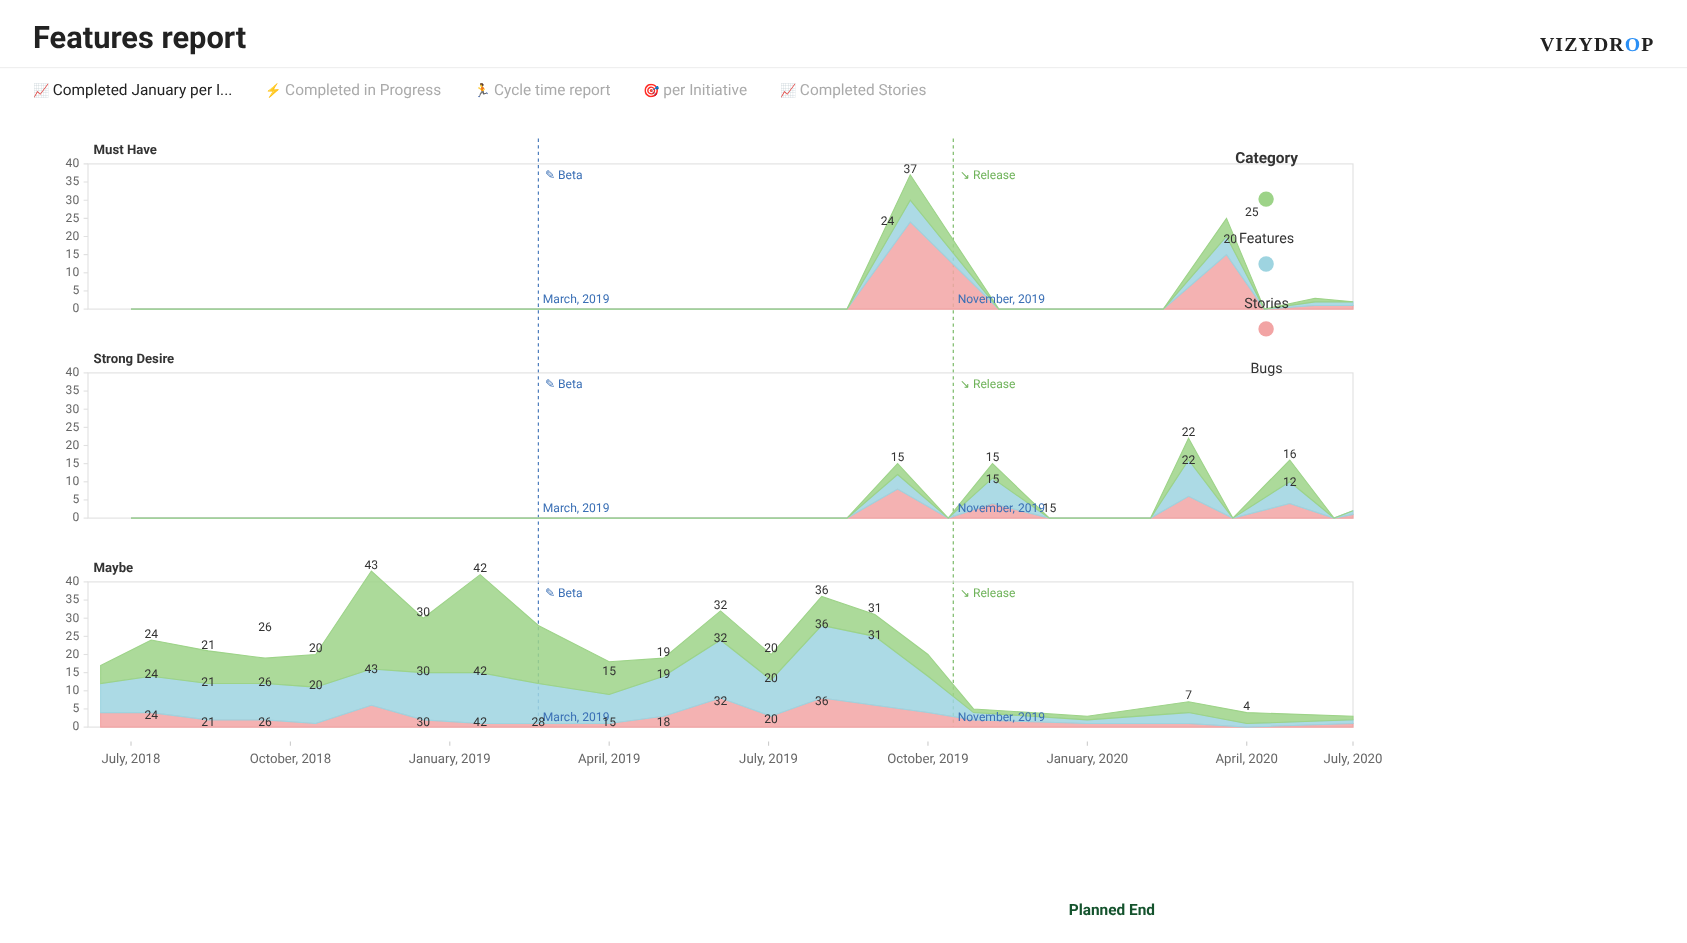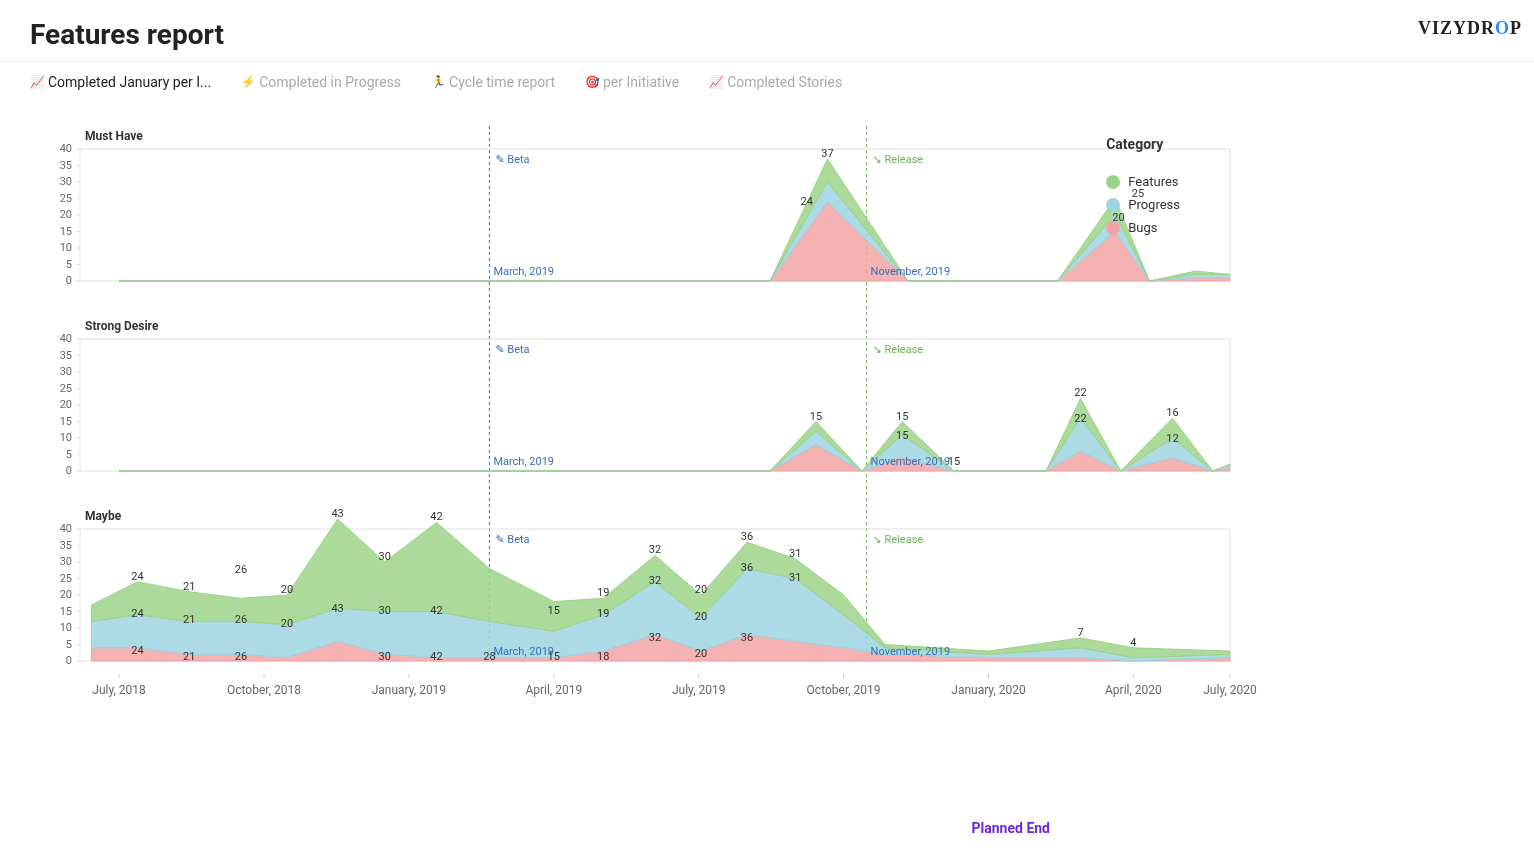--- a/index.html
+++ b/index.html
@@ -1,30 +1,30 @@
 <!DOCTYPE html>
 <html><head>
 <meta charset="utf-8">
 <style>
   html,body { margin:0; padding:0; font-family:-apple-system,BlinkMacSystemFont,"Segoe UI",Roboto,Arial,sans-serif; background:#fff; color:#333; }
-  .hdr { display:flex; justify-content:space-between; align-items:flex-start; padding:18px 12px 10px 30px; border-bottom:1px solid #eee; }
+  .hdr { display:flex; justify-content:space-between; align-items:flex-end; padding:18px 30px 10px 30px; border-bottom:1px solid #eee; }
   .hdr h1 { margin:0; font-size:28px; font-weight:700; color:#222; }
   .logo { font-size:18px; font-weight:800; letter-spacing:1px; color:#222;font-family:Liberation Serif, serif; }
   .logo .o { color:#2a8ff5; }
   .tabs { display:flex; gap:30px; padding:12px 30px 6px 30px; font-size:14px; }
   .tab { color:#aaa; cursor:pointer; display:flex; align-items:center; gap:6px; }
   .tab.active { color:#222; }
   .tab-ic { display:inline-block; width:12px; height:12px; line-height:12px; font-size:12px; vertical-align:middle; }
   .stage { position:relative; width:1280px; height:740px; }
   #viz { position:absolute; top:0; left:0; }
   .legend { position:absolute; right:100px; top:40px; font-size:13px; }
   .legend h4 { margin:0 0 22px 0; font-size:14px; font-weight:700; }
-  .legend .row { display:flex; align-items:flex-end; gap:8px; margin:8px 0; cursor:pointer; }
+  .legend .row { display:flex; align-items:center; gap:22px; margin:8px 0; cursor:pointer;flex-direction:column; }
   .dot { width:14px; height:14px; border-radius:50%; display:inline-block; }
-  .xaxis-title { position:absolute; right:230px; bottom:0; font-size:14px; font-weight:700; color:#6d28d9; }
+  .xaxis-title { position:absolute; right:230px; bottom:0; font-size:14px; font-weight:700; color:#14532d; }
   text { font-family:inherit; }
   .axtick { font-size:11px; fill:#666; }
   .xtxt { font-size:12px; fill:#666; }
   .grp { font-size:12px; font-weight:700; fill:#333; }
   .vlbl { font-size:11px; fill:#333; }
   .milestone-lbl { font-size:11px; }
   .milestone-date { font-size:11px; fill:#3a6fb5; }
 </style>
 </head>
 <body>
@@ -215,21 +215,21 @@
     </svg>
   <div class="legend">
     <h4>Category</h4>
     <div id="legend-items">
         <div class="row">
           <span class="dot" style="background: rgb(157, 211, 136);"></span>
           <span>Features</span>
         </div>
         <div class="row">
           <span class="dot" style="background: rgb(158, 212, 224);"></span>
-          <span>Progress</span>
+          <span>Stories</span>
         </div>
         <div class="row">
           <span class="dot" style="background: rgb(242, 164, 164);"></span>
           <span>Bugs</span>
         </div>
       </div>
   </div>
   <div class="xaxis-title">Planned End</div>
 </div>
 

